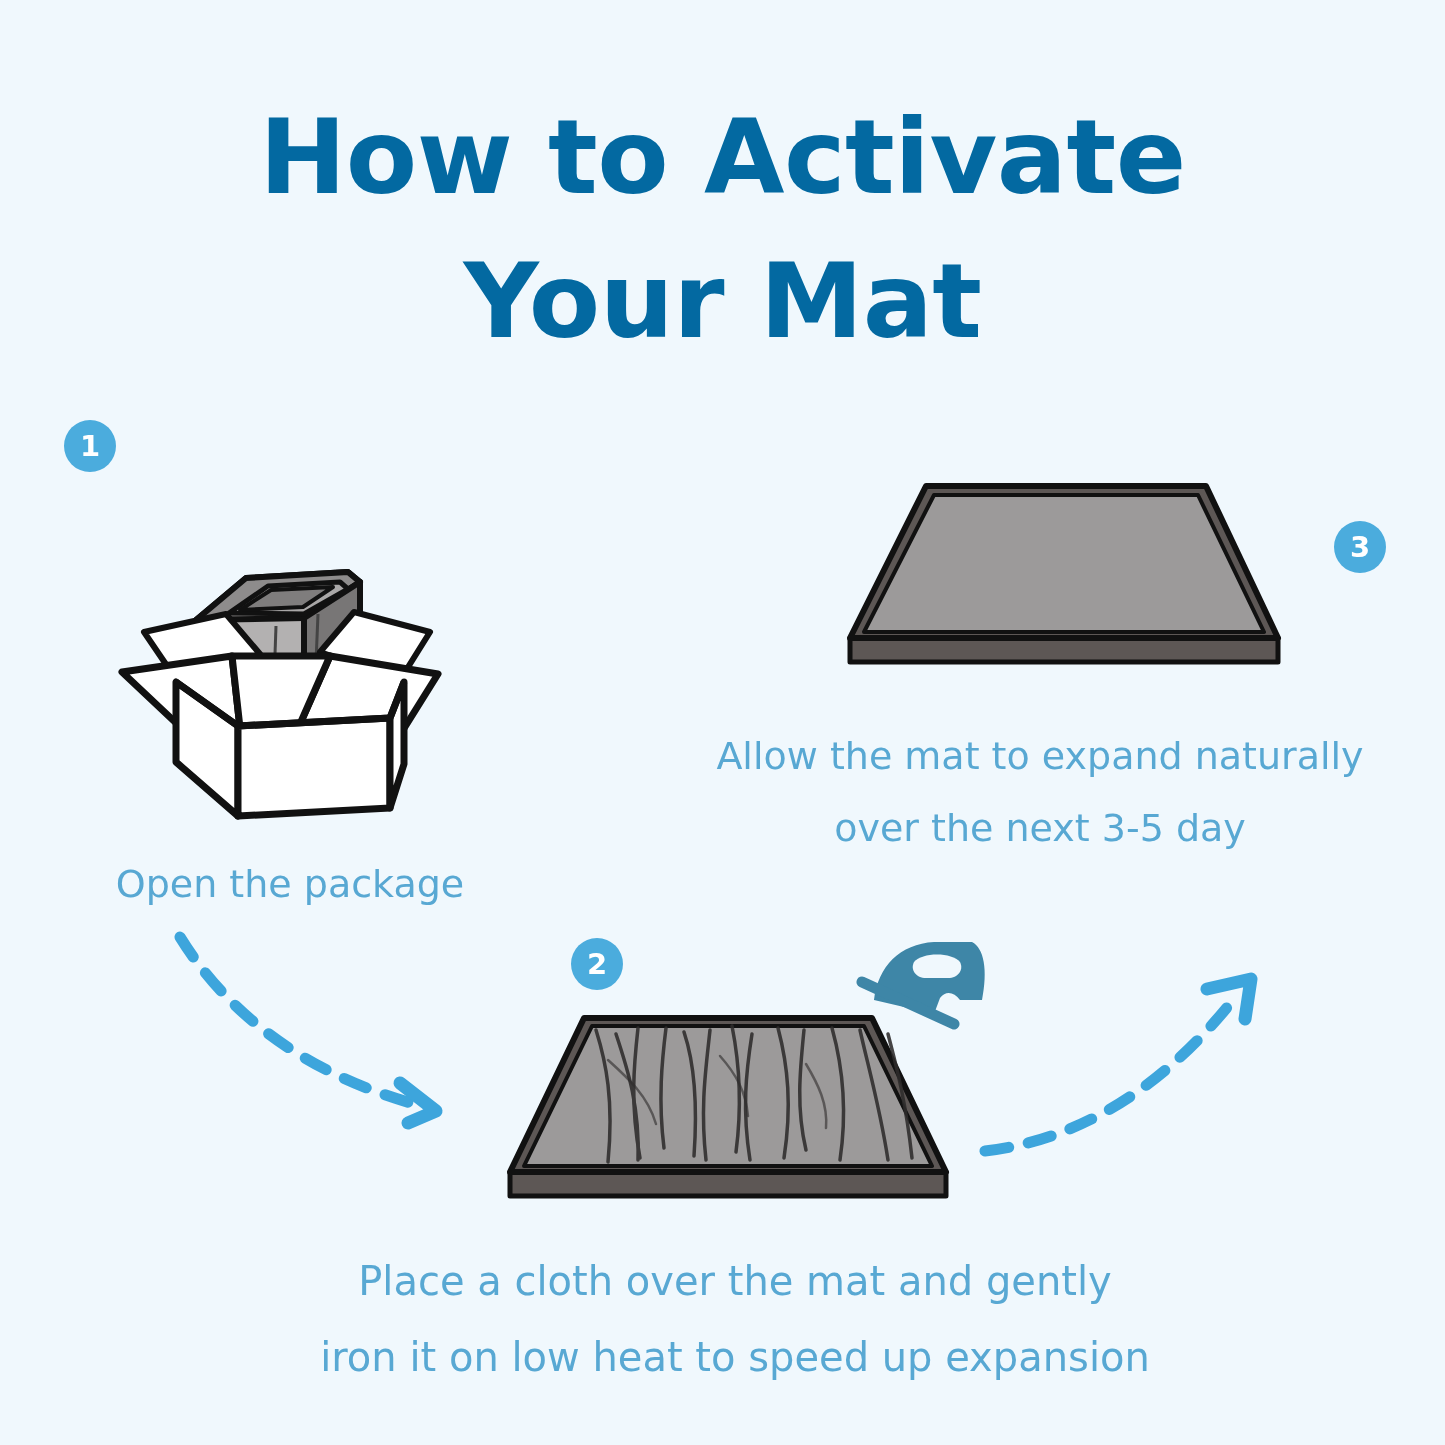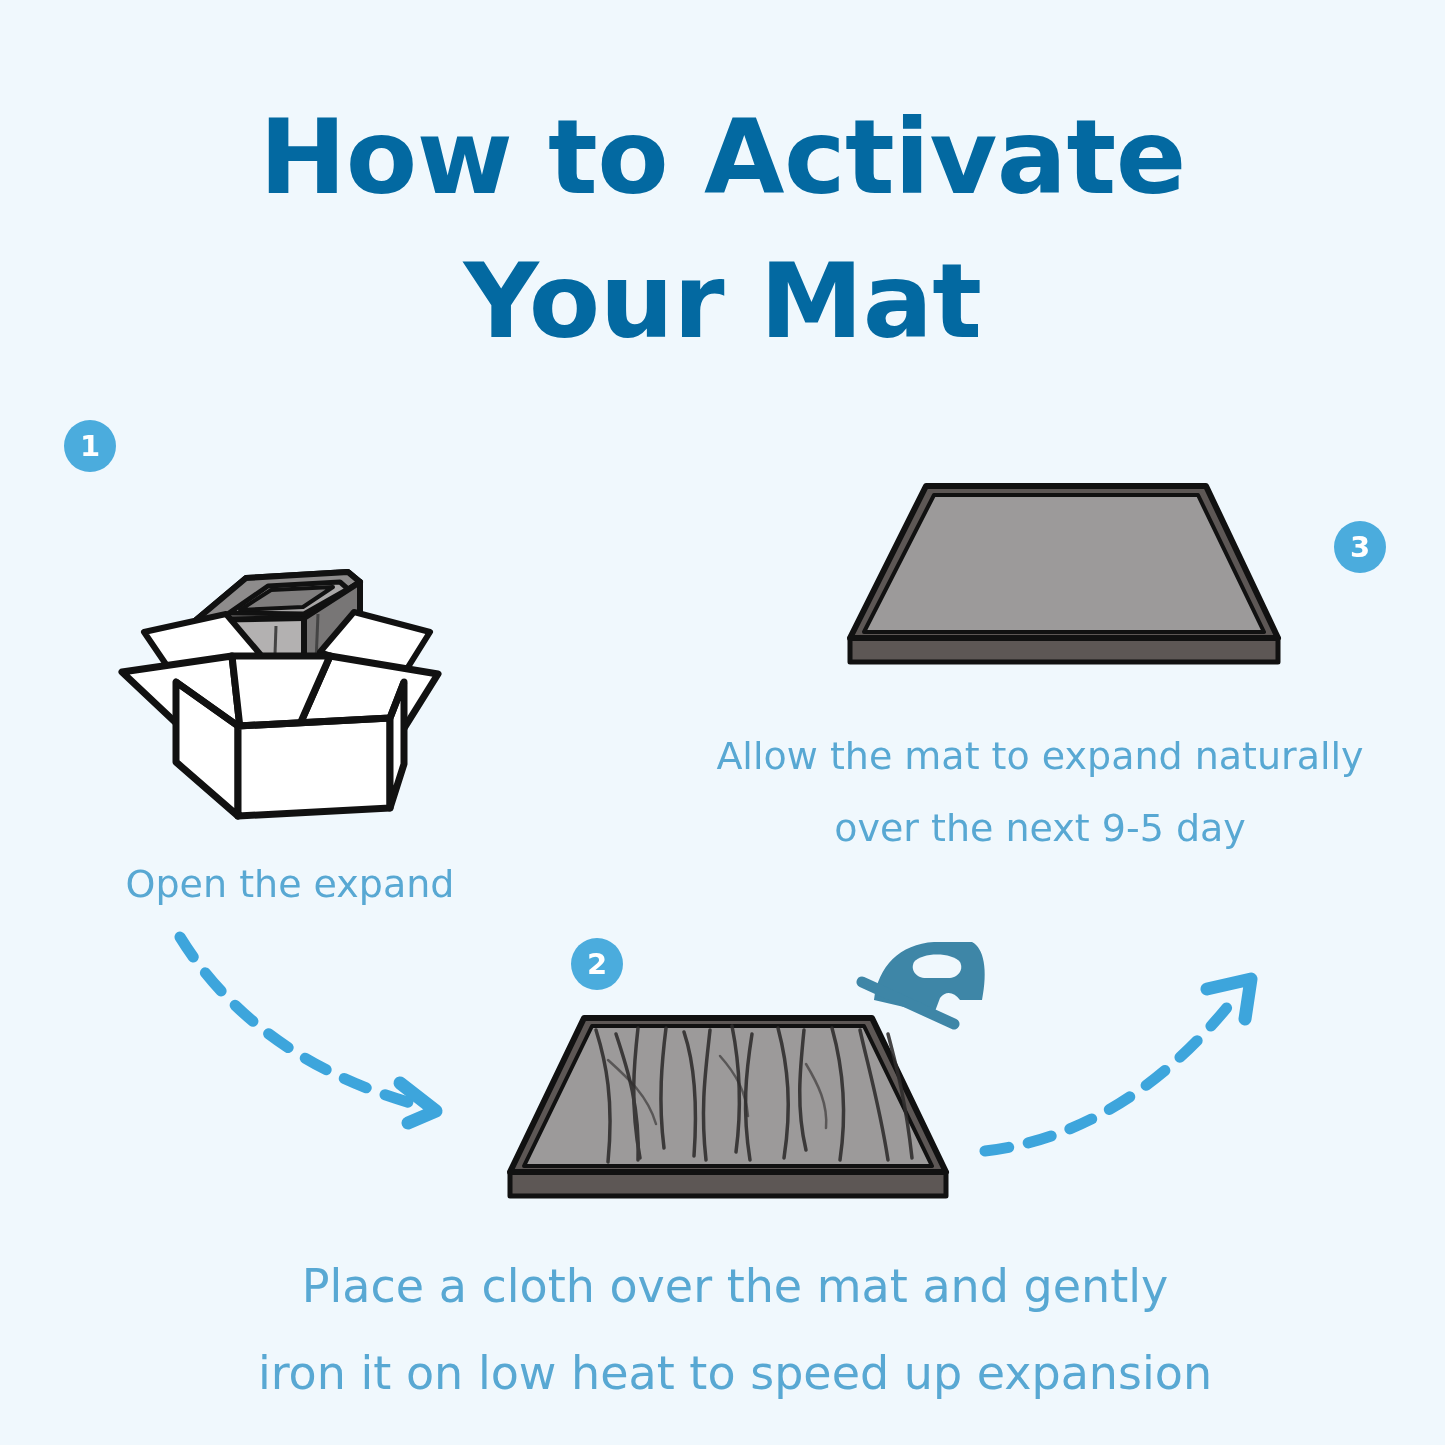--- a/index.html
+++ b/index.html
@@ -76,21 +76,21 @@
   #caption-3 {
     left: 660px;
     top: 720px;
     width: 760px;
     font-size: 38px;
   }
   #caption-2 {
     left: 245px;
     top: 1243px;
     width: 980px;
-    font-size: 46px;
+    font-size: 40px;
   }
   .caption .line { display: block; }
 
   
   .illus {
     position: absolute;
   }
   #illus-box     { left: 108px; top: 486px; width: 360px; height: 340px; }
   #illus-mat-3   { left: 828px; top: 468px; width: 470px; height: 215px; }
   #illus-mat-2   { left: 488px; top: 1000px; width: 480px; height: 225px; }
@@ -136,21 +136,21 @@
       <path d="M124 170 L222 170 L192 238 L132 242 Z" fill="#ffffff" stroke="#111111" stroke-width="7" stroke-linejoin="round"></path>
 
       <path d="M68 196 L68 276 L130 330 L130 240 Z" fill="#ffffff" stroke="#111111" stroke-width="7" stroke-linejoin="round"></path>
       <path d="M130 240 L130 330 L282 322 L282 232 Z" fill="#ffffff" stroke="#111111" stroke-width="7" stroke-linejoin="round"></path>
       <path d="M282 232 L282 322 L296 278 L296 196 Z" fill="#ffffff" stroke="#111111" stroke-width="7" stroke-linejoin="round"></path>
       <path d="M68 196 L130 240 L282 232 L296 196" fill="none" stroke="#111111" stroke-width="7" stroke-linejoin="round"></path>
     </svg>
   </div>
 
   <div class="caption" id="caption-1">
-    <span class="line">Open the expand</span>
+    <span class="line">Open the package</span>
   </div>
 
   <div class="illus" id="arrow-left">
     <svg width="330" height="215" viewBox="0 0 330 215">
       <path d="M12 12 C 60 90, 140 150, 250 180" fill="none" stroke="#3da5dc" stroke-width="11" stroke-linecap="round" stroke-dasharray="24 20"></path>
       <path d="M232 158 L268 186 L240 198" fill="none" stroke="#3da5dc" stroke-width="13" stroke-linecap="round" stroke-linejoin="round"></path>
     </svg>
   </div>
 
   <div class="badge" id="badge-2">2</div>
@@ -215,16 +215,16 @@
       <path d="M22 170 L450 170 L450 194 L22 194 Z" fill="#5d5755" stroke="#111111" stroke-width="5" stroke-linejoin="round"></path>
 
       <path d="M98 18 L378 18 L450 170 L22 170 Z" fill="#5d5755" stroke="#111111" stroke-width="6" stroke-linejoin="round"></path>
 
       <path d="M106 27 L370 27 L436 164 L36 164 Z" fill="#9c9a9a" stroke="#111111" stroke-width="4" stroke-linejoin="round"></path>
     </svg>
   </div>
 
   <div class="caption" id="caption-3">
     <span class="line">Allow the mat to expand naturally</span>
-    <span class="line">over the next 9-5 day</span>
+    <span class="line">over the next 3-5 day</span>
   </div>
 
 </div>
 
 </body></html>

